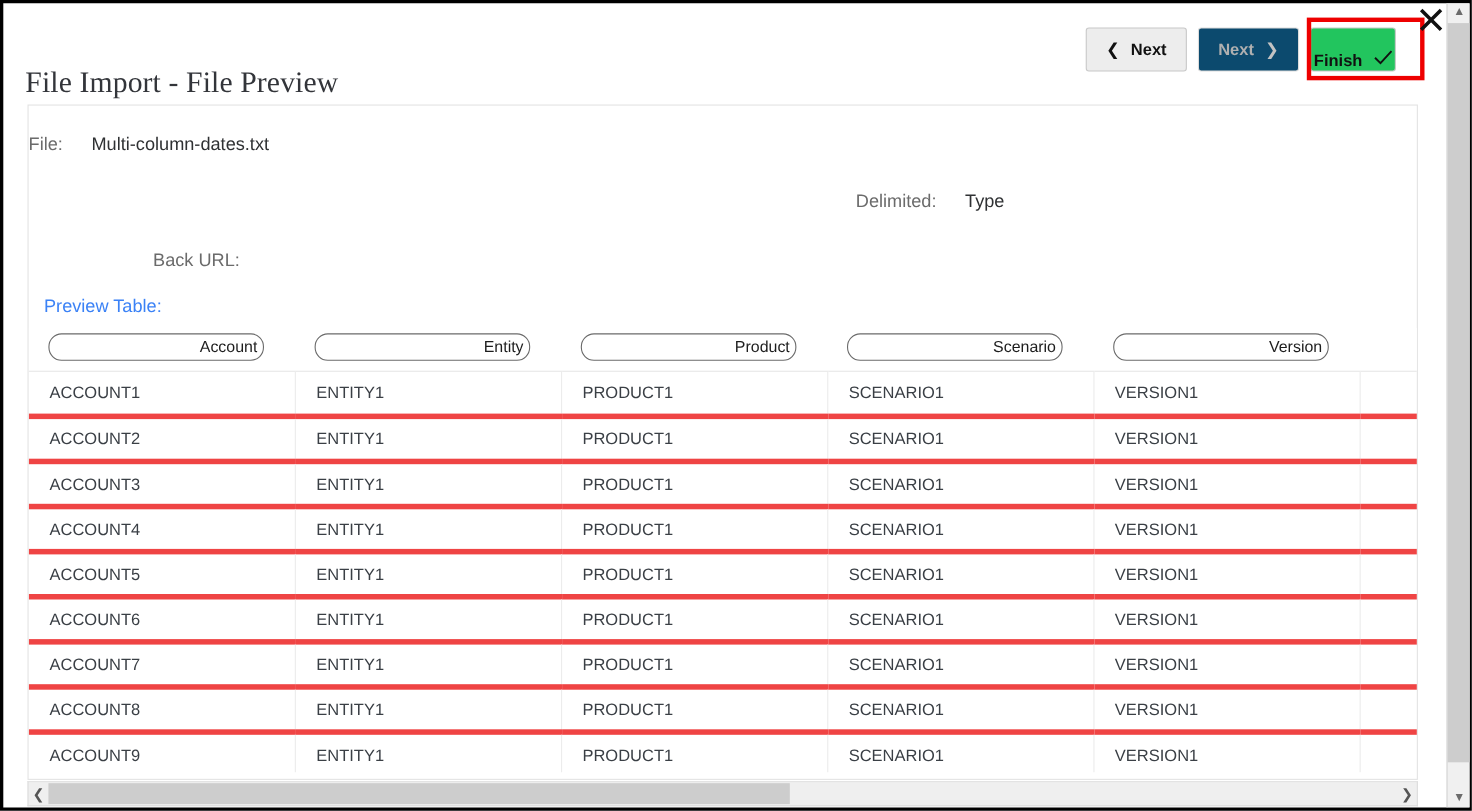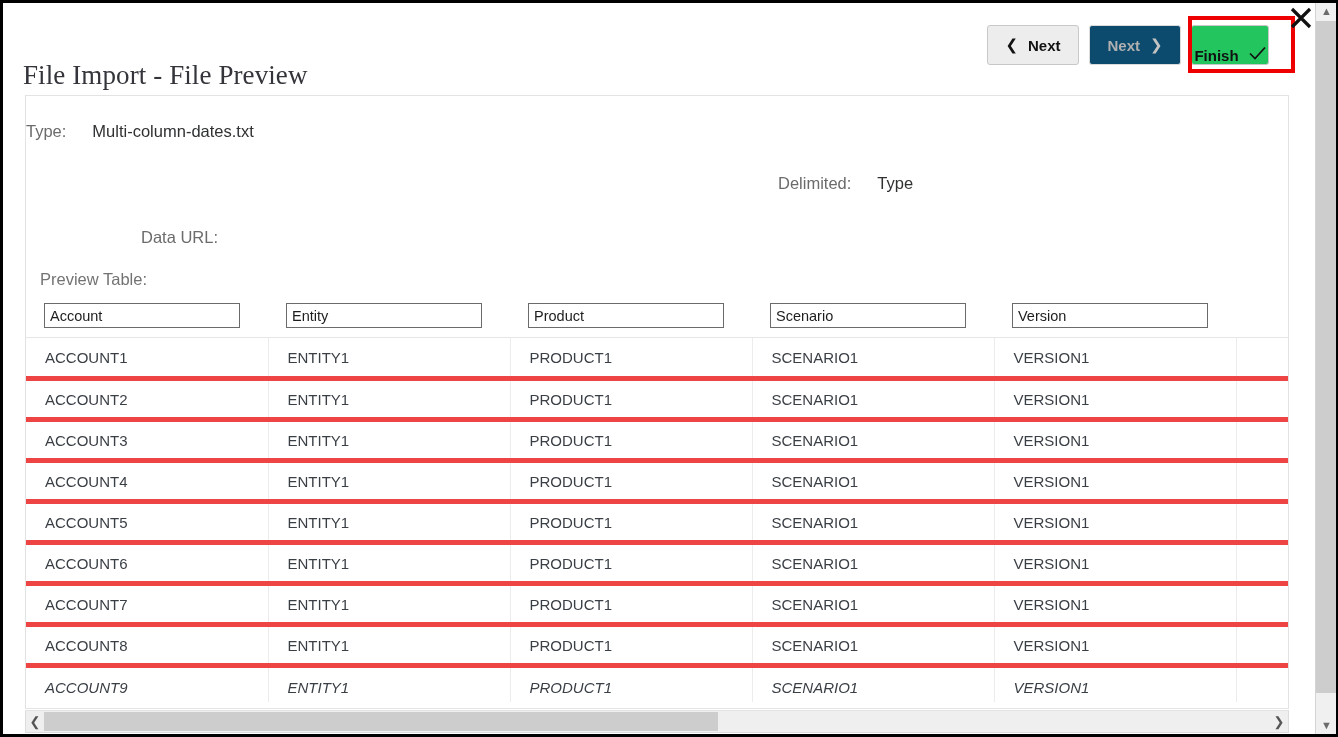--- a/index.html
+++ b/index.html
@@ -127,21 +127,21 @@
   #type-row  { left: 0;   top: 78px; width: 218px; }
   #type-row .meta-label  { width: 194px; }
   #delim-row { left: 752px; top: 78px; }
   #drill-row { left: 0;   top: 132px; width: 218px; }
   #drill-row .meta-label { width: 194px; }
 
   #preview-table-label {
     position: absolute;
     left: 14px; top: 174px;
     font-size: 16.5px;
-    color: #737373;
+    color: #3b82f6;
   }
 
   
   #table-scroll {
     position: absolute;
     left: 0; top: 202px;
     width: 1263px; height: 404px;
     overflow: hidden;
   }
   table#preview-table {
@@ -160,35 +160,36 @@
     background: #ffffff;
   }
   .col-input {
     width: 196px;
     height: 25px;
     padding: 2px 5px;
     font-family: "Liberation Sans", sans-serif;
     font-size: 14.5px;
     color: #1d1d1d;
     border: 1px solid #6b6b6b;
-    border-radius: 0;
+    border-radius: 12px;
     background: #ffffff;
     outline: none;
+    text-align: right;
   }
   #preview-table td {
     height: 41px;
     padding: 0 0 0 19px;
     color: #3a3f45;
     border-bottom: 5px solid #ef4444;
     border-left: 1px solid #ececec;
     white-space: nowrap;
     vertical-align: middle;
   }
   #preview-table td:first-child { border-left: none; }
-  #preview-table tr:last-child td { border-bottom: none; font-style: italic; }
+  #preview-table tr:last-child td { border-bottom: none; }
 
   
   #hscroll {
     position: absolute;
     left: 22px; top: 707px;
     width: 1264px; height: 23px;
     background: #efefef;
     border: 1px solid #dcdcdc;
     border-top: 1px solid #e3e3e3;
     display: flex;
@@ -277,32 +278,32 @@
     <div id="close-icon">
       <svg width="26" height="26" viewBox="0 0 26 26">
         <path d="M4 4 L22 22 M22 4 L4 22" stroke="#111" stroke-width="3.2" stroke-linecap="butt"></path>
       </svg>
     </div>
   </div>
 
   <div id="panel">
 
     <div class="meta-row" id="file-row">
-      <span class="meta-label">Type:</span>
+      <span class="meta-label">File:</span>
       <span class="meta-value">Multi-column-dates.txt</span>
     </div>
 
 
     <div class="meta-row" id="delim-row">
       <span class="meta-label">Delimited:</span>
       <span class="meta-value">Type</span>
     </div>
 
     <div class="meta-row" id="drill-row">
-      <span class="meta-label">Data URL:</span>
+      <span class="meta-label">Back URL:</span>
       <span class="meta-value"></span>
     </div>
 
     <div id="preview-table-label">Preview Table:</div>
 
     <div id="table-scroll">
       <table id="preview-table">
         <colgroup id="preview-cols">
             <col>
             <col>

